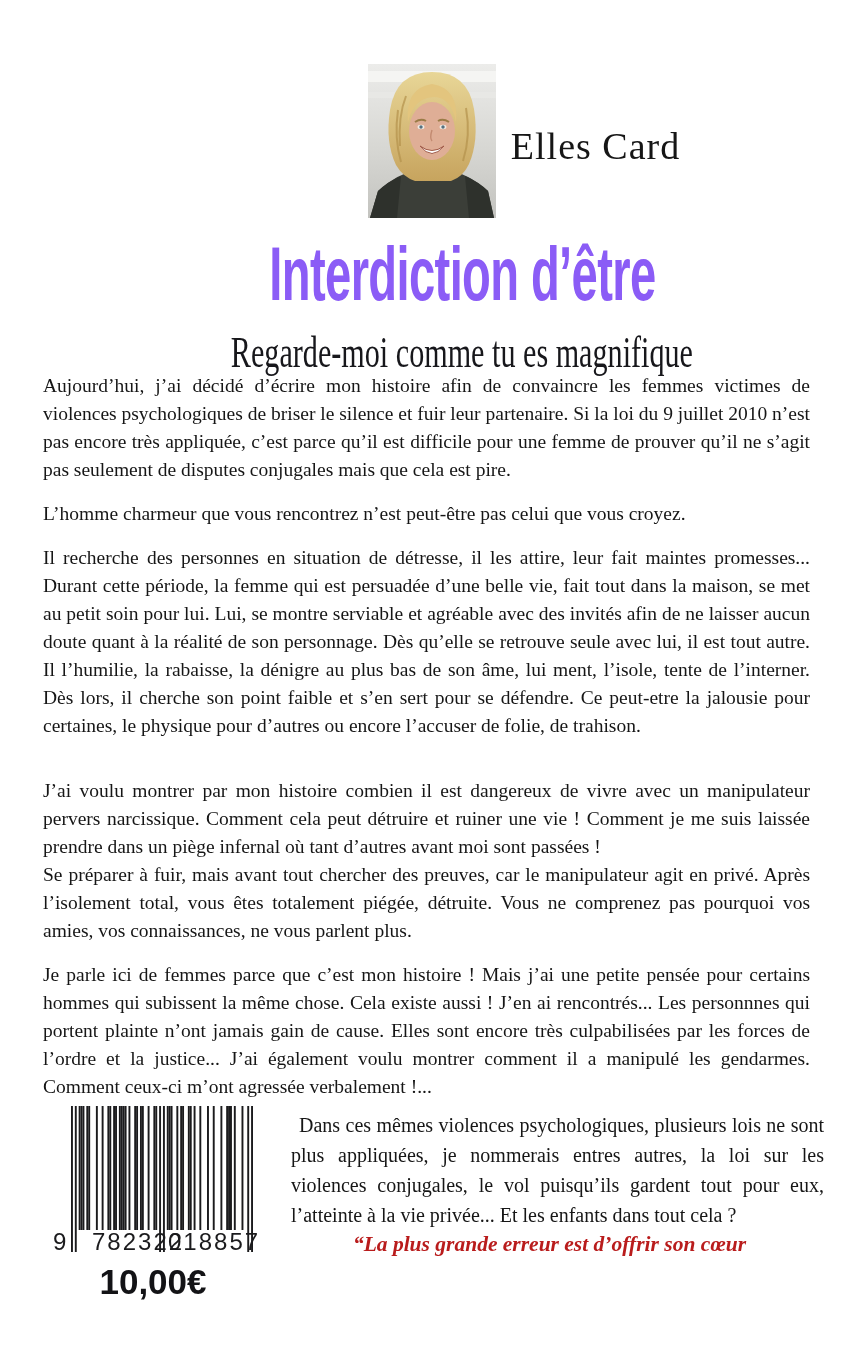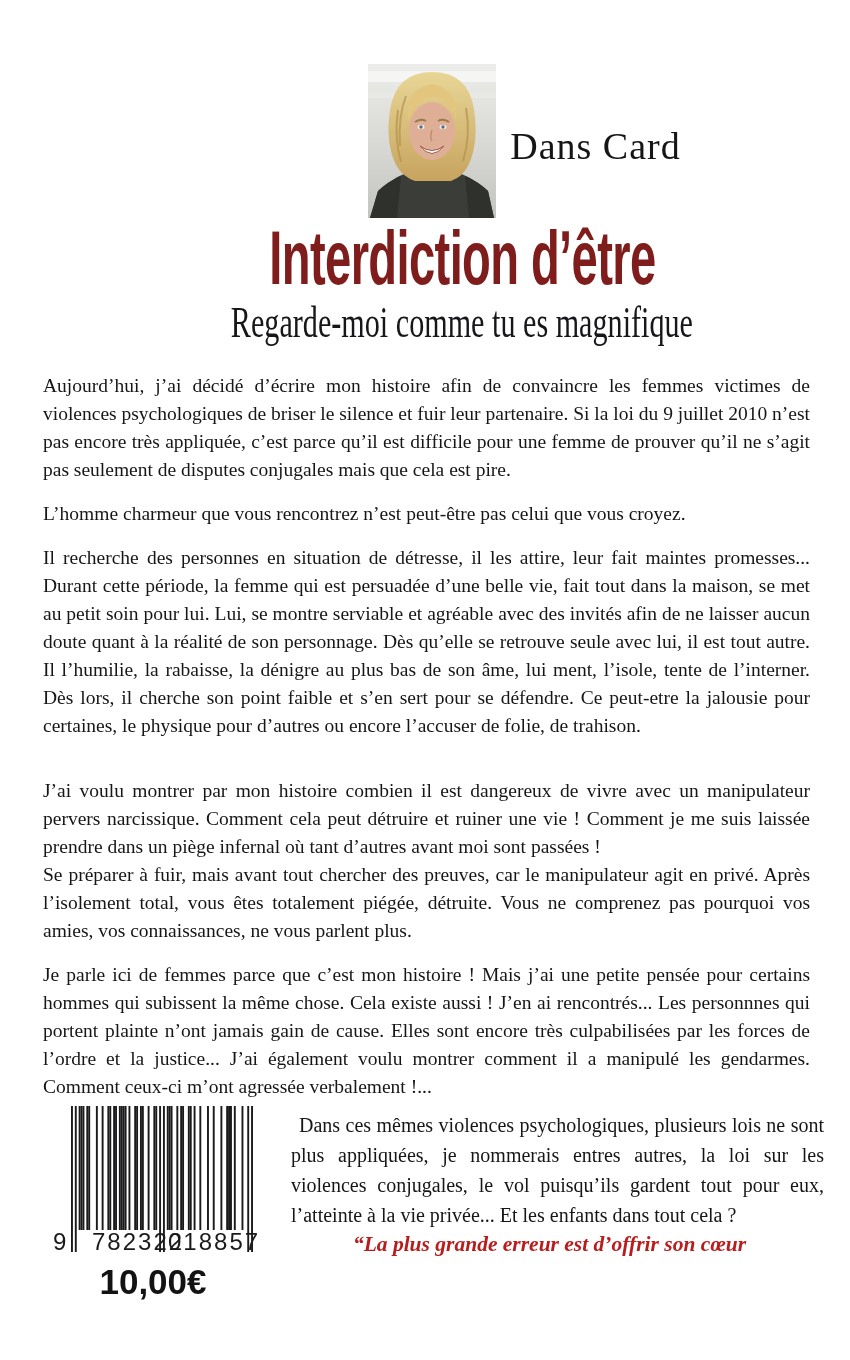--- a/index.html
+++ b/index.html
@@ -13,22 +13,22 @@
   .photo { position:absolute; left:368px; top:64px; width:128px; height:154px; }
   .photo svg { display:block; }
 
   .author {
     position:absolute; left:488px; top:124px; width:215px;
     text-align:center; font-size:38px; line-height:44px; letter-spacing:1px;
   }
 
   .titles { position:absolute; left:74px; right:0; top:220px; text-align:center; }
   .title {
-    margin:0; font-family:"Liberation Sans", sans-serif; font-weight:bold;
-    font-size:76px; line-height:76px; letter-spacing:-1px; color:#7f1d1d;
+    margin:16px; font-family:"Liberation Sans", sans-serif; font-weight:bold;
+    font-size:76px; line-height:76px; letter-spacing:-1px; color:#8b5cf6;
   }
   .title .squeeze { display:inline-block; transform:scaleX(0.62); transform-origin:50% 50%; white-space:nowrap; }
   .subtitle { margin:2px 0 0 0; font-weight:normal; font-size:45px; line-height:48px; color:#17171b; }
   .subtitle .squeeze { display:inline-block; transform:scaleX(0.67); transform-origin:50% 50%; white-space:nowrap; }
 
   
   .body-text {
     position:absolute; left:43px; top:372px; width:767px;
     font-size:19.5px; line-height:28px; text-align:justify;
   }
@@ -100,21 +100,21 @@
       <ellipse cx="75" cy="63" rx="3.4" ry="2.2" fill="#f2ece6"></ellipse>
       <circle cx="53" cy="63" r="1.7" fill="#55707e"></circle>
       <circle cx="75" cy="63" r="1.7" fill="#55707e"></circle>
 
       <path d="M64 66 q-2.5 8 0 11" stroke="#c28a70" stroke-width="1.4" fill="none"></path>
 
       <path d="M52 82 Q64 91 76 82 Q64 97 52 82 Z" fill="#ffffff" stroke="#a05a48" stroke-width="1"></path>
     </svg>
   </div>
 
-  <div class="author">Dans Card</div>
+  <div class="author">Elles Card</div>
 
   <div class="titles">
     <h1 class="title"><span class="squeeze">Interdiction d’être</span></h1>
     <h2 class="subtitle"><span class="squeeze">Regarde-moi comme tu es magnifique</span></h2>
   </div>
 
   <div class="body-text">
     <p>Aujourd’hui, j’ai décidé d’écrire mon histoire afin de convaincre les femmes victimes de violences psychologiques de briser le silence et fuir leur partenaire. Si la loi du 9 juillet 2010 n’est pas encore très appliquée, c’est parce qu’il est difficile pour une femme de prouver qu’il ne s’agit pas seulement de disputes conjugales mais que cela est pire.</p>
     <p>L’homme charmeur que vous rencontrez n’est peut-être pas celui que vous croyez.</p>
     <p>Il recherche des personnes en situation de détresse, il les attire, leur fait maintes promesses... Durant cette période, la femme qui est persuadée d’une belle vie, fait tout dans la maison, se met au petit soin pour lui. Lui, se montre serviable et agréable avec des invités afin de ne laisser aucun doute quant à la réalité de son personnage. Dès qu’elle se retrouve seule avec lui, il est tout autre. Il l’humilie, la rabaisse, la dénigre au plus bas de son âme, lui ment, l’isole, tente de l’interner. Dès lors, il cherche son point faible et s’en sert pour se défendre. Ce peut-etre la jalousie pour certaines, le physique pour d’autres ou encore l’accuser de folie, de trahison.</p>

